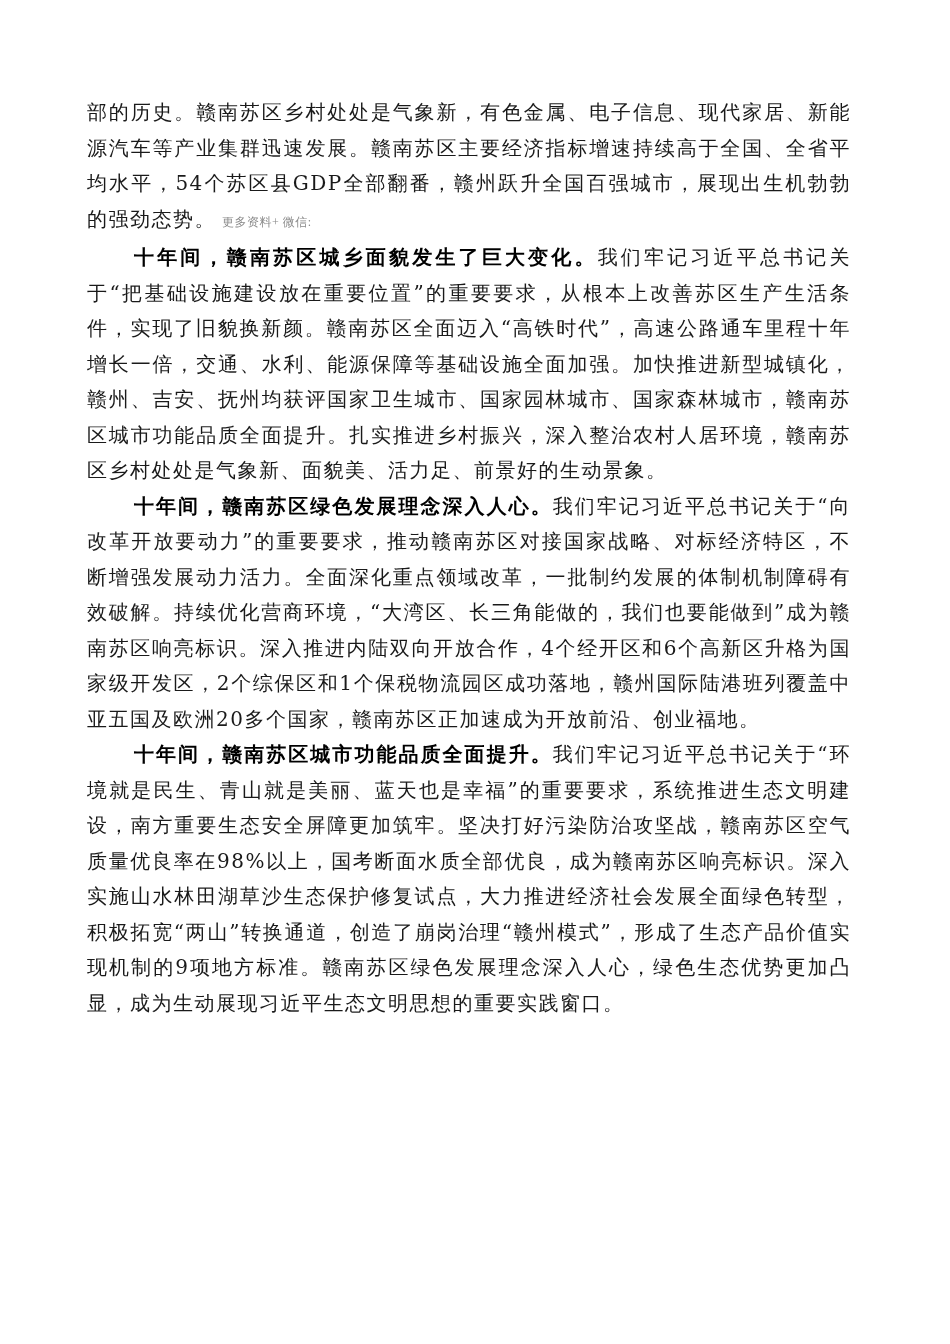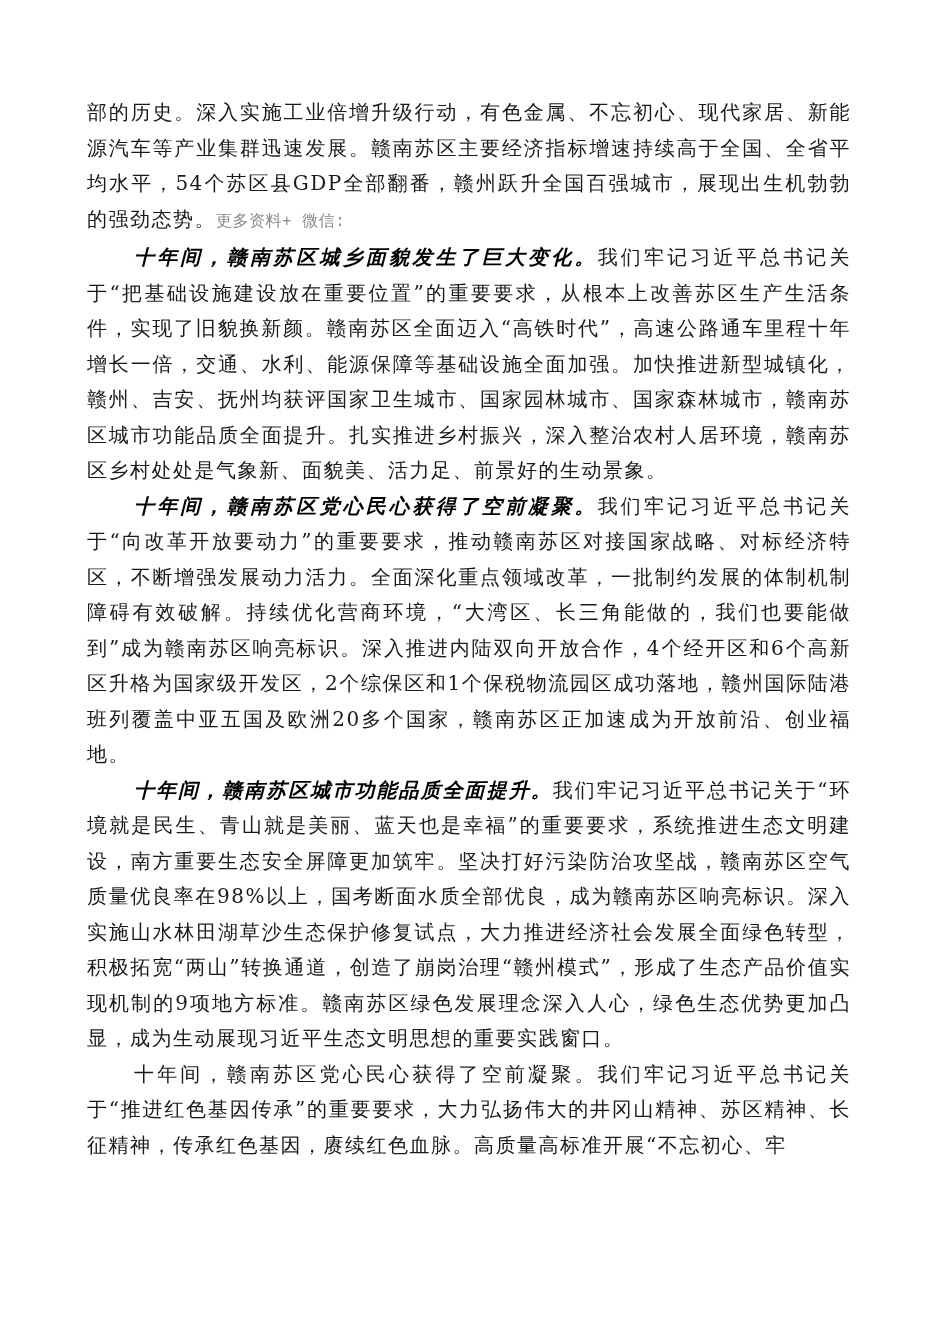--- a/index.html
+++ b/index.html
@@ -28,47 +28,44 @@
   .para {
     margin: 0;
     padding: 0;
   }
   .indent {
     text-indent: 2.35em;
   }
   .lead {
     font-weight: bold;
     color: #000;
-    font-style: italic;
   }
   .watermark {
-    font-family: Liberation Mono, monospace;
-    font-size: 16px;
+    font-family: Liberation Serif, serif;
+    font-size: 12px;
     color: #8a8a8a;
     letter-spacing: 0.5px;
+    margin-left: 6px;
   }
 </style>
 </head>
 <body>
 
 <div class="page">
 
   <p class="para">
-    <span>部的历史。深入实施工业倍增升级行动，有色金属、不忘初心、现代家居、新能源汽车等产业集群迅速发展。赣南苏区主要经济指标增速持续高于全国、全省平均水平，54个苏区县GDP全部翻番，赣州跃升全国百强城市，展现出生机勃勃的强劲态势。</span><span class="watermark">更多资料+ 微信:</span>
+    <span>部的历史。赣南苏区乡村处处是气象新，有色金属、电子信息、现代家居、新能源汽车等产业集群迅速发展。赣南苏区主要经济指标增速持续高于全国、全省平均水平，54个苏区县GDP全部翻番，赣州跃升全国百强城市，展现出生机勃勃的强劲态势。</span><span class="watermark">更多资料+ 微信:</span>
   </p>
 
   <p class="para indent">
     <span class="lead">十年间，赣南苏区城乡面貌发生了巨大变化。</span><span>我们牢记习近平总书记关于“把基础设施建设放在重要位置”的重要要求，从根本上改善苏区生产生活条件，实现了旧貌换新颜。赣南苏区全面迈入“高铁时代”，高速公路通车里程十年增长一倍，交通、水利、能源保障等基础设施全面加强。加快推进新型城镇化，赣州、吉安、抚州均获评国家卫生城市、国家园林城市、国家森林城市，赣南苏区城市功能品质全面提升。扎实推进乡村振兴，深入整治农村人居环境，赣南苏区乡村处处是气象新、面貌美、活力足、前景好的生动景象。</span>
   </p>
 
   <p class="para indent">
-    <span class="lead">十年间，赣南苏区党心民心获得了空前凝聚。</span><span>我们牢记习近平总书记关于“向改革开放要动力”的重要要求，推动赣南苏区对接国家战略、对标经济特区，不断增强发展动力活力。全面深化重点领域改革，一批制约发展的体制机制障碍有效破解。持续优化营商环境，“大湾区、长三角能做的，我们也要能做到”成为赣南苏区响亮标识。深入推进内陆双向开放合作，4个经开区和6个高新区升格为国家级开发区，2个综保区和1个保税物流园区成功落地，赣州国际陆港班列覆盖中亚五国及欧洲20多个国家，赣南苏区正加速成为开放前沿、创业福地。</span>
+    <span class="lead">十年间，赣南苏区绿色发展理念深入人心。</span><span>我们牢记习近平总书记关于“向改革开放要动力”的重要要求，推动赣南苏区对接国家战略、对标经济特区，不断增强发展动力活力。全面深化重点领域改革，一批制约发展的体制机制障碍有效破解。持续优化营商环境，“大湾区、长三角能做的，我们也要能做到”成为赣南苏区响亮标识。深入推进内陆双向开放合作，4个经开区和6个高新区升格为国家级开发区，2个综保区和1个保税物流园区成功落地，赣州国际陆港班列覆盖中亚五国及欧洲20多个国家，赣南苏区正加速成为开放前沿、创业福地。</span>
   </p>
 
   <p class="para indent">
     <span class="lead">十年间，赣南苏区城市功能品质全面提升。</span><span>我们牢记习近平总书记关于“环境就是民生、青山就是美丽、蓝天也是幸福”的重要要求，系统推进生态文明建设，南方重要生态安全屏障更加筑牢。坚决打好污染防治攻坚战，赣南苏区空气质量优良率在98%以上，国考断面水质全部优良，成为赣南苏区响亮标识。深入实施山水林田湖草沙生态保护修复试点，大力推进经济社会发展全面绿色转型，积极拓宽“两山”转换通道，创造了崩岗治理“赣州模式”，形成了生态产品价值实现机制的9项地方标准。赣南苏区绿色发展理念深入人心，绿色生态优势更加凸显，成为生动展现习近平生态文明思想的重要实践窗口。</span>
   </p>
 
-  <p class="para indent">
-    <span>十年间，赣南苏区党心民心获得了空前凝聚。我们牢记习近平总书记关于“推进红色基因传承”的重要要求，大力弘扬伟大的井冈山精神、苏区精神、长征精神，传承红色基因，赓续红色血脉。高质量高标准开展“不忘初心、牢</span>
-  </p>
 
 </div>
 
 </body></html>

